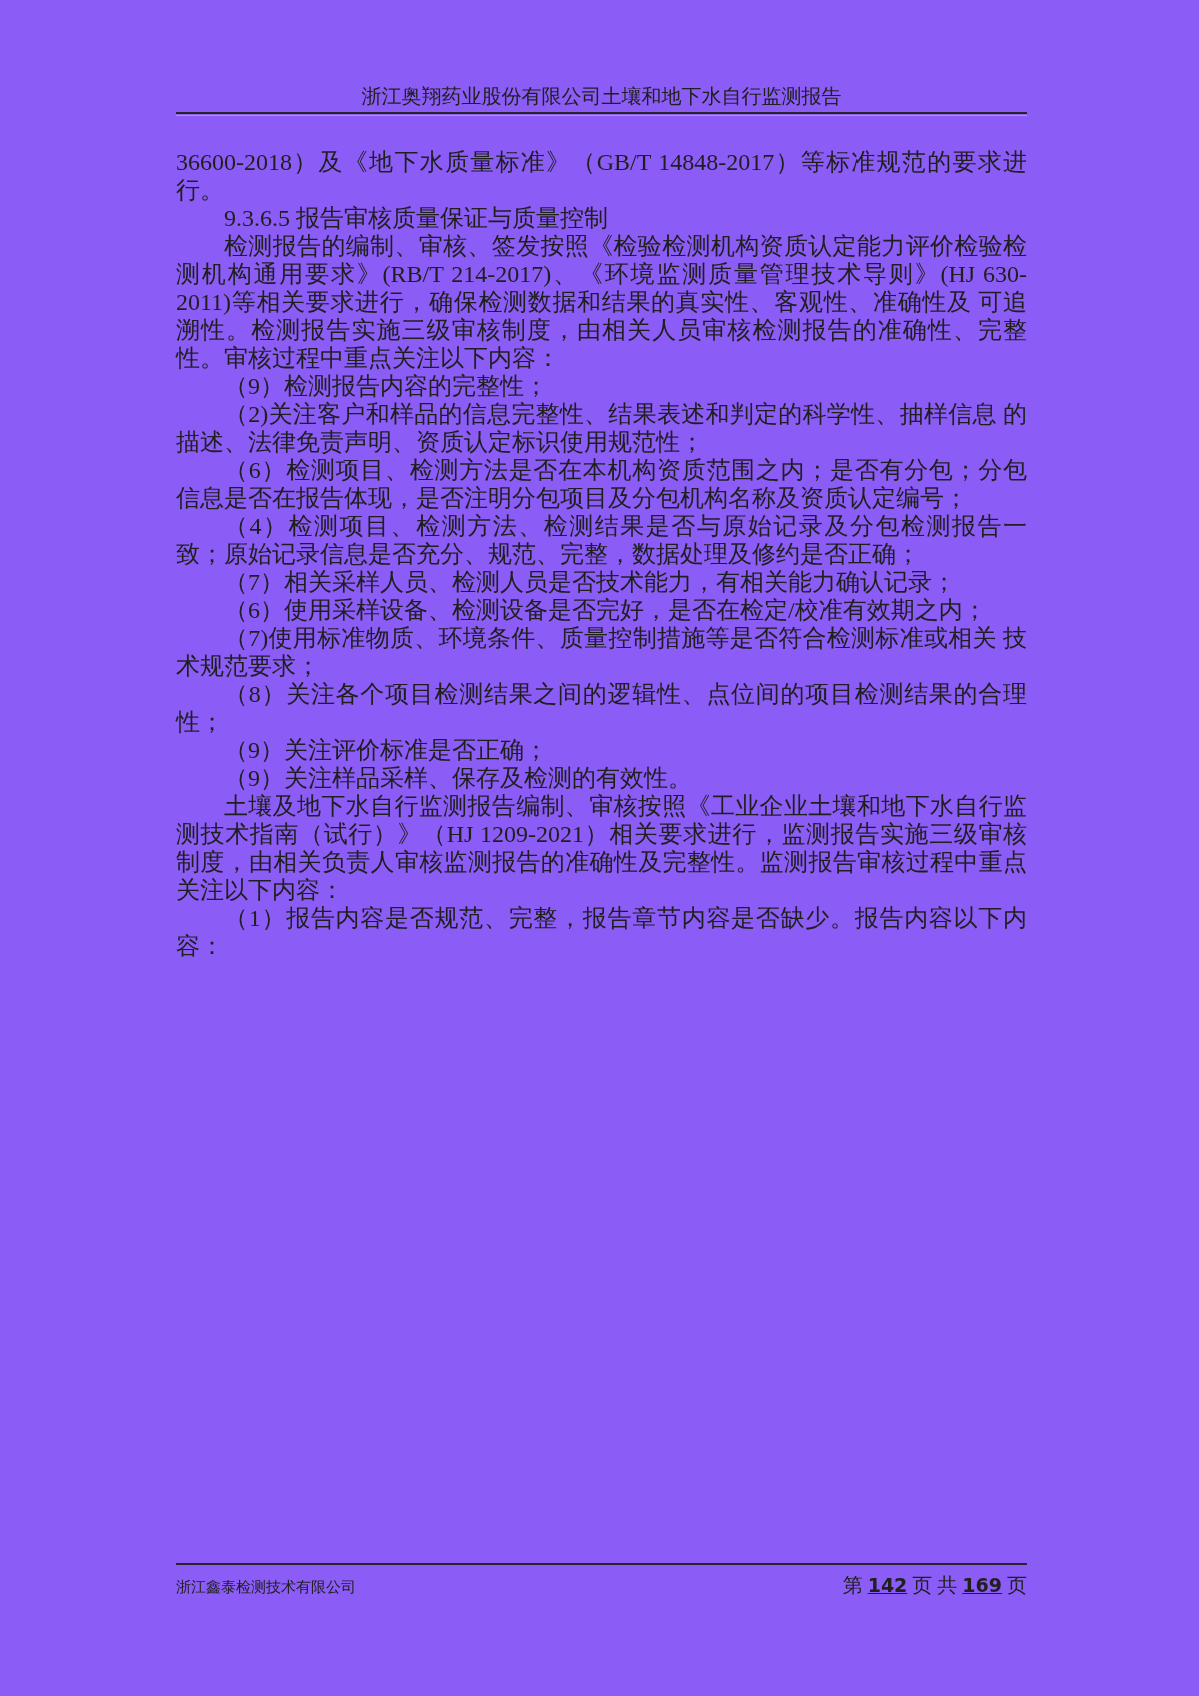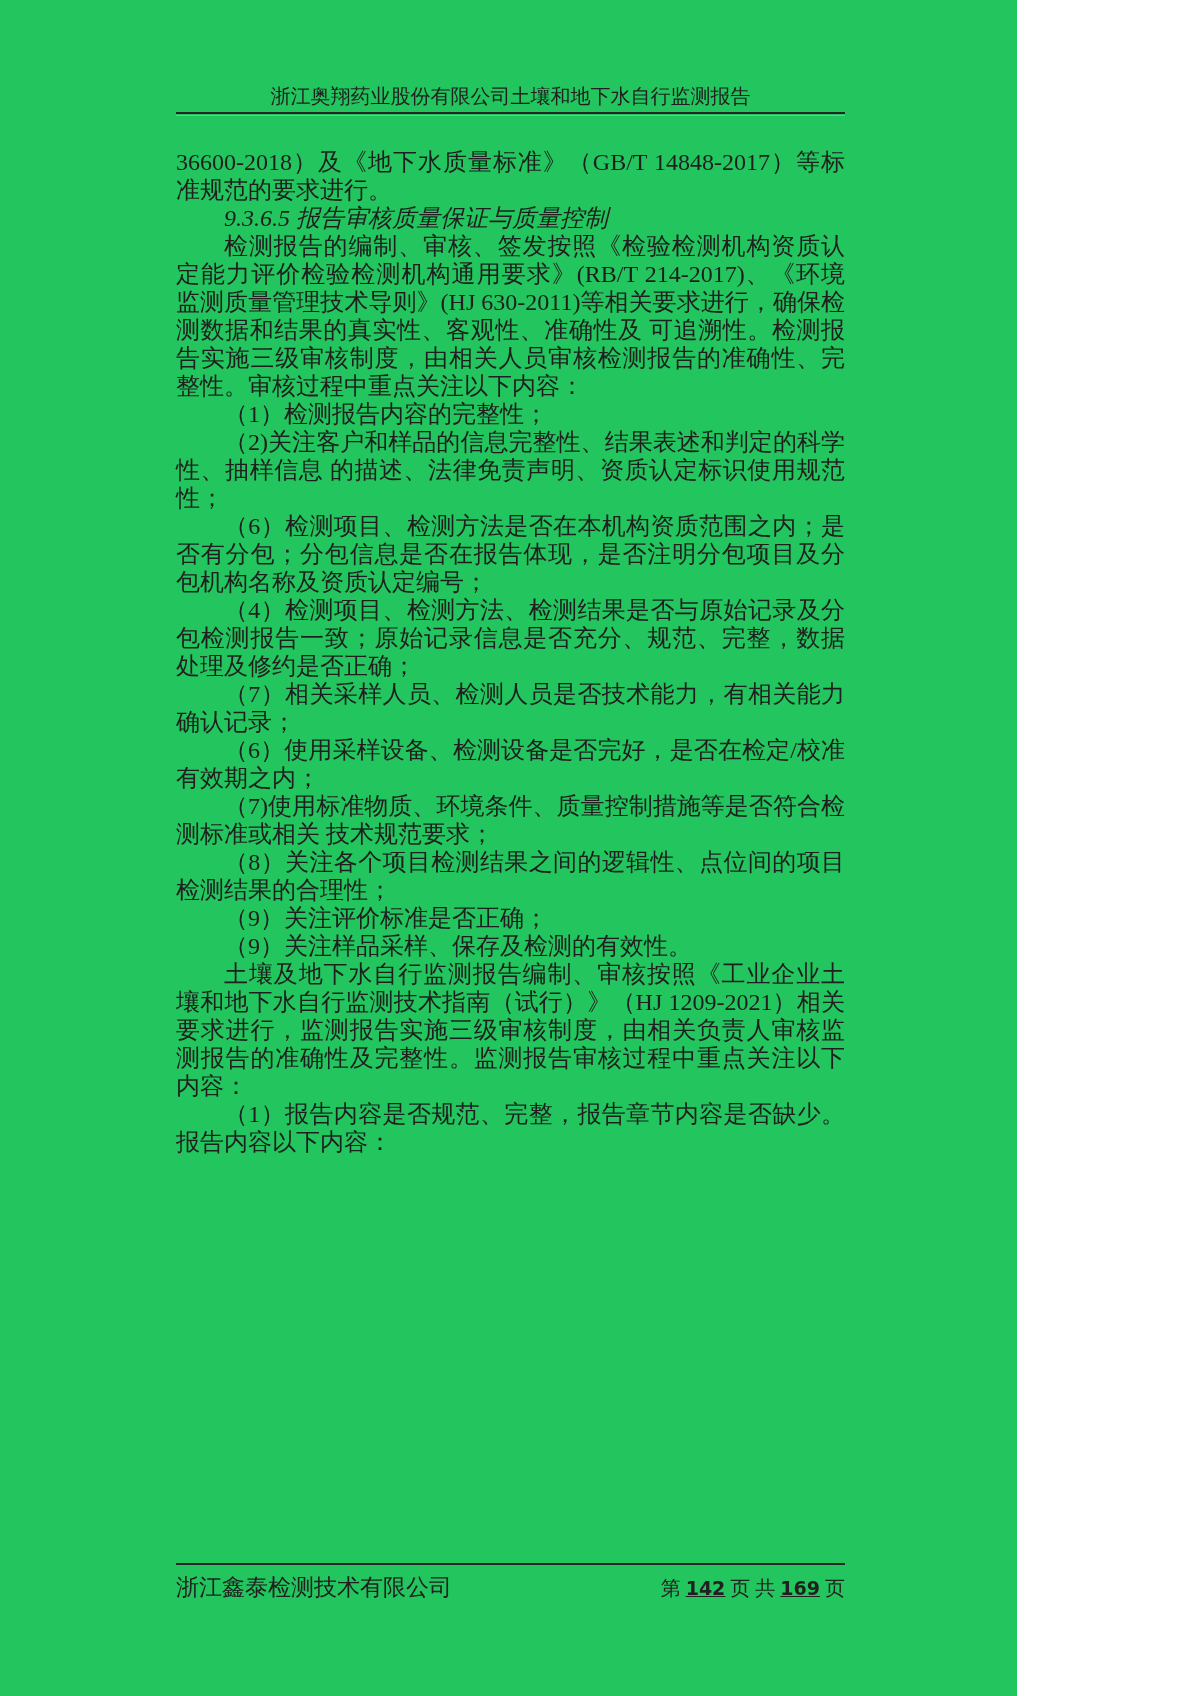--- a/index.html
+++ b/index.html
@@ -1,20 +1,20 @@
 <!DOCTYPE html>
 <html lang="zh"><head>
 <meta charset="utf-8">
 <style>
   html, body { margin: 0; padding: 0; background: #ffffff; }
   .page {
     position: relative;
-    width: 1017px;
+    width: 1199px;
     height: 1696px;
-    background: #22c55e;
+    background: #8b5cf6;
     color: #1f1f1f;
     font-family: "Liberation Serif", "DejaVu Serif", serif;
     overflow: hidden;
     box-sizing: border-box;
   }
   .header {
     position: absolute;
     top: 0; left: 176px; right: 172px;
     padding-top: 84px;
     text-align: center;
@@ -31,34 +31,34 @@
     position: absolute;
     top: 148px; left: 176px; right: 172px;
     font-size: 24px;
     line-height: 28px;
     text-align: justify;
     text-align-last: left;
     word-break: break-word;
   }
   .content p { margin: 0; padding: 0; }
   .indent { text-indent: 2em; }
-  .before-space { margin-top: 6px; font-style: italic; }
+  .before-space { margin-top: 6px; }
 
   .footer {
     position: absolute;
     left: 176px; right: 172px; top: 1563px;
     border-top: 2px solid #262626;
   }
   .footer-row {
     display: flex;
     justify-content: space-between;
     align-items: baseline;
     padding-top: 7px;
   }
-  .footer-company { font-size: 23px; color: #202020; }
+  .footer-company { font-size: 15px; color: #202020; }
   .footer-page { font-size: 20px; color: #202020; white-space: nowrap; }
   .footer-page .num {
     font-family: "DejaVu Sans", "Liberation Sans", sans-serif;
     font-weight: 700;
     font-size: 19px;
     margin: 0 5px;
     text-decoration: underline;
   }
 </style>
 </head>
@@ -69,21 +69,21 @@
   <div class="header">
     <div class="header-title">浙江奥翔药业股份有限公司土壤和地下水自行监测报告</div>
     <div class="header-rule-top"></div>
     <div class="header-rule-bottom"></div>
   </div>
 
   <div class="content">
     <p>36600-2018）及《地下水质量标准》（GB/T 14848-2017）等标准规范的要求进行。</p>
     <p class="indent before-space">9.3.6.5 报告审核质量保证与质量控制</p>
     <p class="indent">检测报告的编制、审核、签发按照《检验检测机构资质认定能力评价检验检测机构通用要求》(RB/T 214-2017)、《环境监测质量管理技术导则》(HJ 630-2011)等相关要求进行，确保检测数据和结果的真实性、客观性、准确性及 可追溯性。检测报告实施三级审核制度，由相关人员审核检测报告的准确性、完整性。审核过程中重点关注以下内容：</p>
-    <p class="indent">（1）检测报告内容的完整性；</p>
+    <p class="indent">（9）检测报告内容的完整性；</p>
     <p class="indent">（2)关注客户和样品的信息完整性、结果表述和判定的科学性、抽样信息 的描述、法律免责声明、资质认定标识使用规范性；</p>
     <p class="indent">（6）检测项目、检测方法是否在本机构资质范围之内；是否有分包；分包信息是否在报告体现，是否注明分包项目及分包机构名称及资质认定编号；</p>
     <p class="indent">（4）检测项目、检测方法、检测结果是否与原始记录及分包检测报告一致；原始记录信息是否充分、规范、完整，数据处理及修约是否正确；</p>
     <p class="indent">（7）相关采样人员、检测人员是否技术能力，有相关能力确认记录；</p>
     <p class="indent">（6）使用采样设备、检测设备是否完好，是否在检定/校准有效期之内；</p>
     <p class="indent">（7)使用标准物质、环境条件、质量控制措施等是否符合检测标准或相关 技术规范要求；</p>
     <p class="indent">（8）关注各个项目检测结果之间的逻辑性、点位间的项目检测结果的合理性；</p>
     <p class="indent">（9）关注评价标准是否正确；</p>
     <p class="indent">（9）关注样品采样、保存及检测的有效性。</p>
     <p class="indent">土壤及地下水自行监测报告编制、审核按照《工业企业土壤和地下水自行监测技术指南（试行）》（HJ 1209-2021）相关要求进行，监测报告实施三级审核制度，由相关负责人审核监测报告的准确性及完整性。监测报告审核过程中重点关注以下内容：</p>

